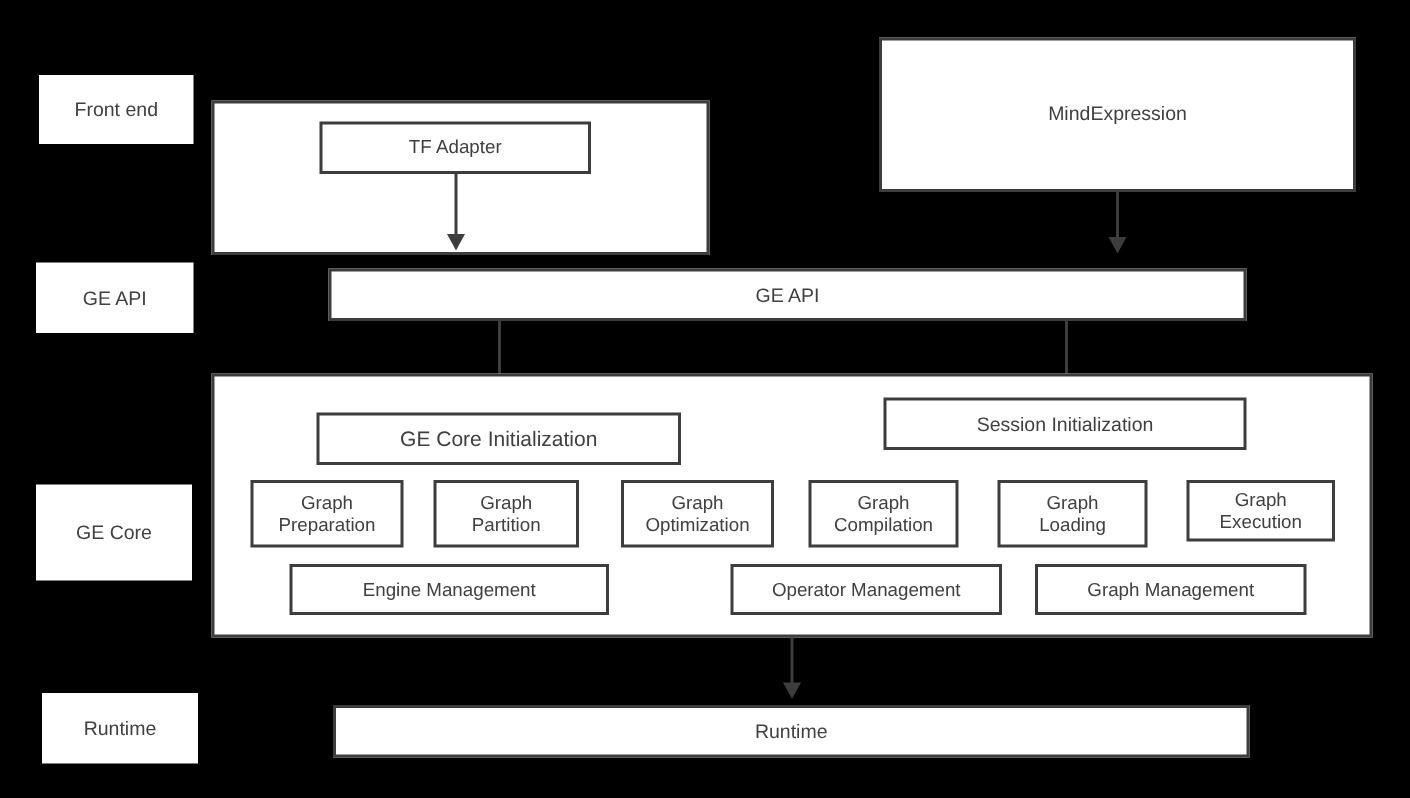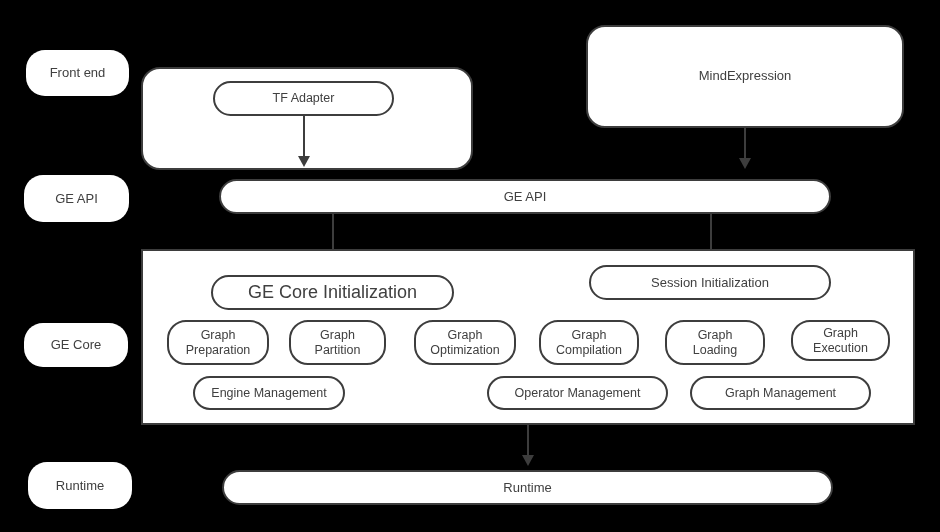--- a/index.html
+++ b/index.html
@@ -19,21 +19,20 @@
     position: absolute;
     background: #ffffff;
     color: #404040;
     display: flex;
     align-items: center;
     justify-content: center;
     text-align: center;
     line-height: 1.18;
     box-sizing: border-box;
     white-space: pre-line;
-    border-radius: 19px;
   }
   
   .tier-label {
     border: none;
     font-size: 13px;
   }
   
   .framework {
     border: 2px solid #3d3d3d;
     font-size: 13px;
@@ -74,21 +73,21 @@
 </style>
 </head>
 <body>
 
 <div id="diagram">
 
   <div class="box tier-label" style="left:26px; top:50px; width:103px; height:46px;">Front end</div>
 
   <div class="box tier-label" style="left:24px; top:175px; width:105px; height:47px;">GE API</div>
 
-  <div class="box tier-label" style="left:24px; top:323px; width:104px; height:44px;">GE Core</div>
+  <div class="box tier-label" style="left:24px; top:323px; width:104px; height:64px;">GE Core</div>
 
   <div class="box tier-label" style="left:28px; top:462px; width:104px; height:47px;">Runtime</div>
 
   <div class="box framework" style="left:141px; top:25px; width:332px; height:103px;margin-top:42px;">Tensorflow</div>
 
   <div class="box framework" style="left:586px; top:25px; width:318px; height:103px; padding-top:41px;">MindExpression</div>
 
   <div class="box node" style="left:213px; top:81px; width:181px; height:35px;">TF Adapter</div>
 
   <div class="conn" style="left:303px; top:116px; height:44px;"></div>
@@ -100,21 +99,21 @@
   <div class="box bar" style="left:219px; top:179px; width:612px; height:35px;">GE API</div>
 
   <div class="conn" style="left:332px; top:214px; height:46px;"></div>
   <div class="arrowhead" style="left:327px; top:258px;"></div>
 
   <div class="conn" style="left:710px; top:214px; height:46px;"></div>
   <div class="arrowhead" style="left:705px; top:258px;"></div>
 
   <div class="panel" style="left:141px; top:249px; width:774px; height:176px;"></div>
 
-  <div class="box node" style="left:211px; top:275px; width:243px; height:35px; font-size:18px;">GE Core Initialization</div>
+  <div class="box node" style="left:211px; top:275px; width:243px; height:35px; font-size:14px;">GE Core Initialization</div>
 
   <div class="box node" style="left:589px; top:265px; width:242px; height:35px; font-size:13px;">Session Initialization</div>
 
   <div class="box node" style="left:167px; top:320px; width:102px; height:45px;">Graph
 Preparation</div>
 
   <div class="box node" style="left:289px; top:320px; width:97px; height:45px;">Graph
 Partition</div>
 
   <div class="box node" style="left:414px; top:320px; width:102px; height:45px;">Graph
@@ -122,21 +121,21 @@
 
   <div class="box node" style="left:539px; top:320px; width:100px; height:45px;">Graph
 Compilation</div>
 
   <div class="box node" style="left:665px; top:320px; width:100px; height:45px;">Graph
 Loading</div>
 
   <div class="box node" style="left:791px; top:320px; width:99px; height:41px;">Graph
 Execution</div>
 
-  <div class="box node" style="left:193px; top:376px; width:152px; height:34px;">Engine Management</div>
+  <div class="box node" style="left:193px; top:376px; width:213px; height:34px;">Engine Management</div>
 
   <div class="box node" style="left:440px; top:376px; width:181px; height:34px;margin-left:47px;">Operator Management</div>
 
   <div class="box node" style="left:690px; top:376px; width:181px; height:34px;">Graph Management</div>
 
   <div class="conn" style="left:527px; top:425px; height:34px;"></div>
   <div class="arrowhead" style="left:522px; top:455px;"></div>
 
   <div class="box bar" style="left:222px; top:470px; width:611px; height:35px;">Runtime</div>
 

